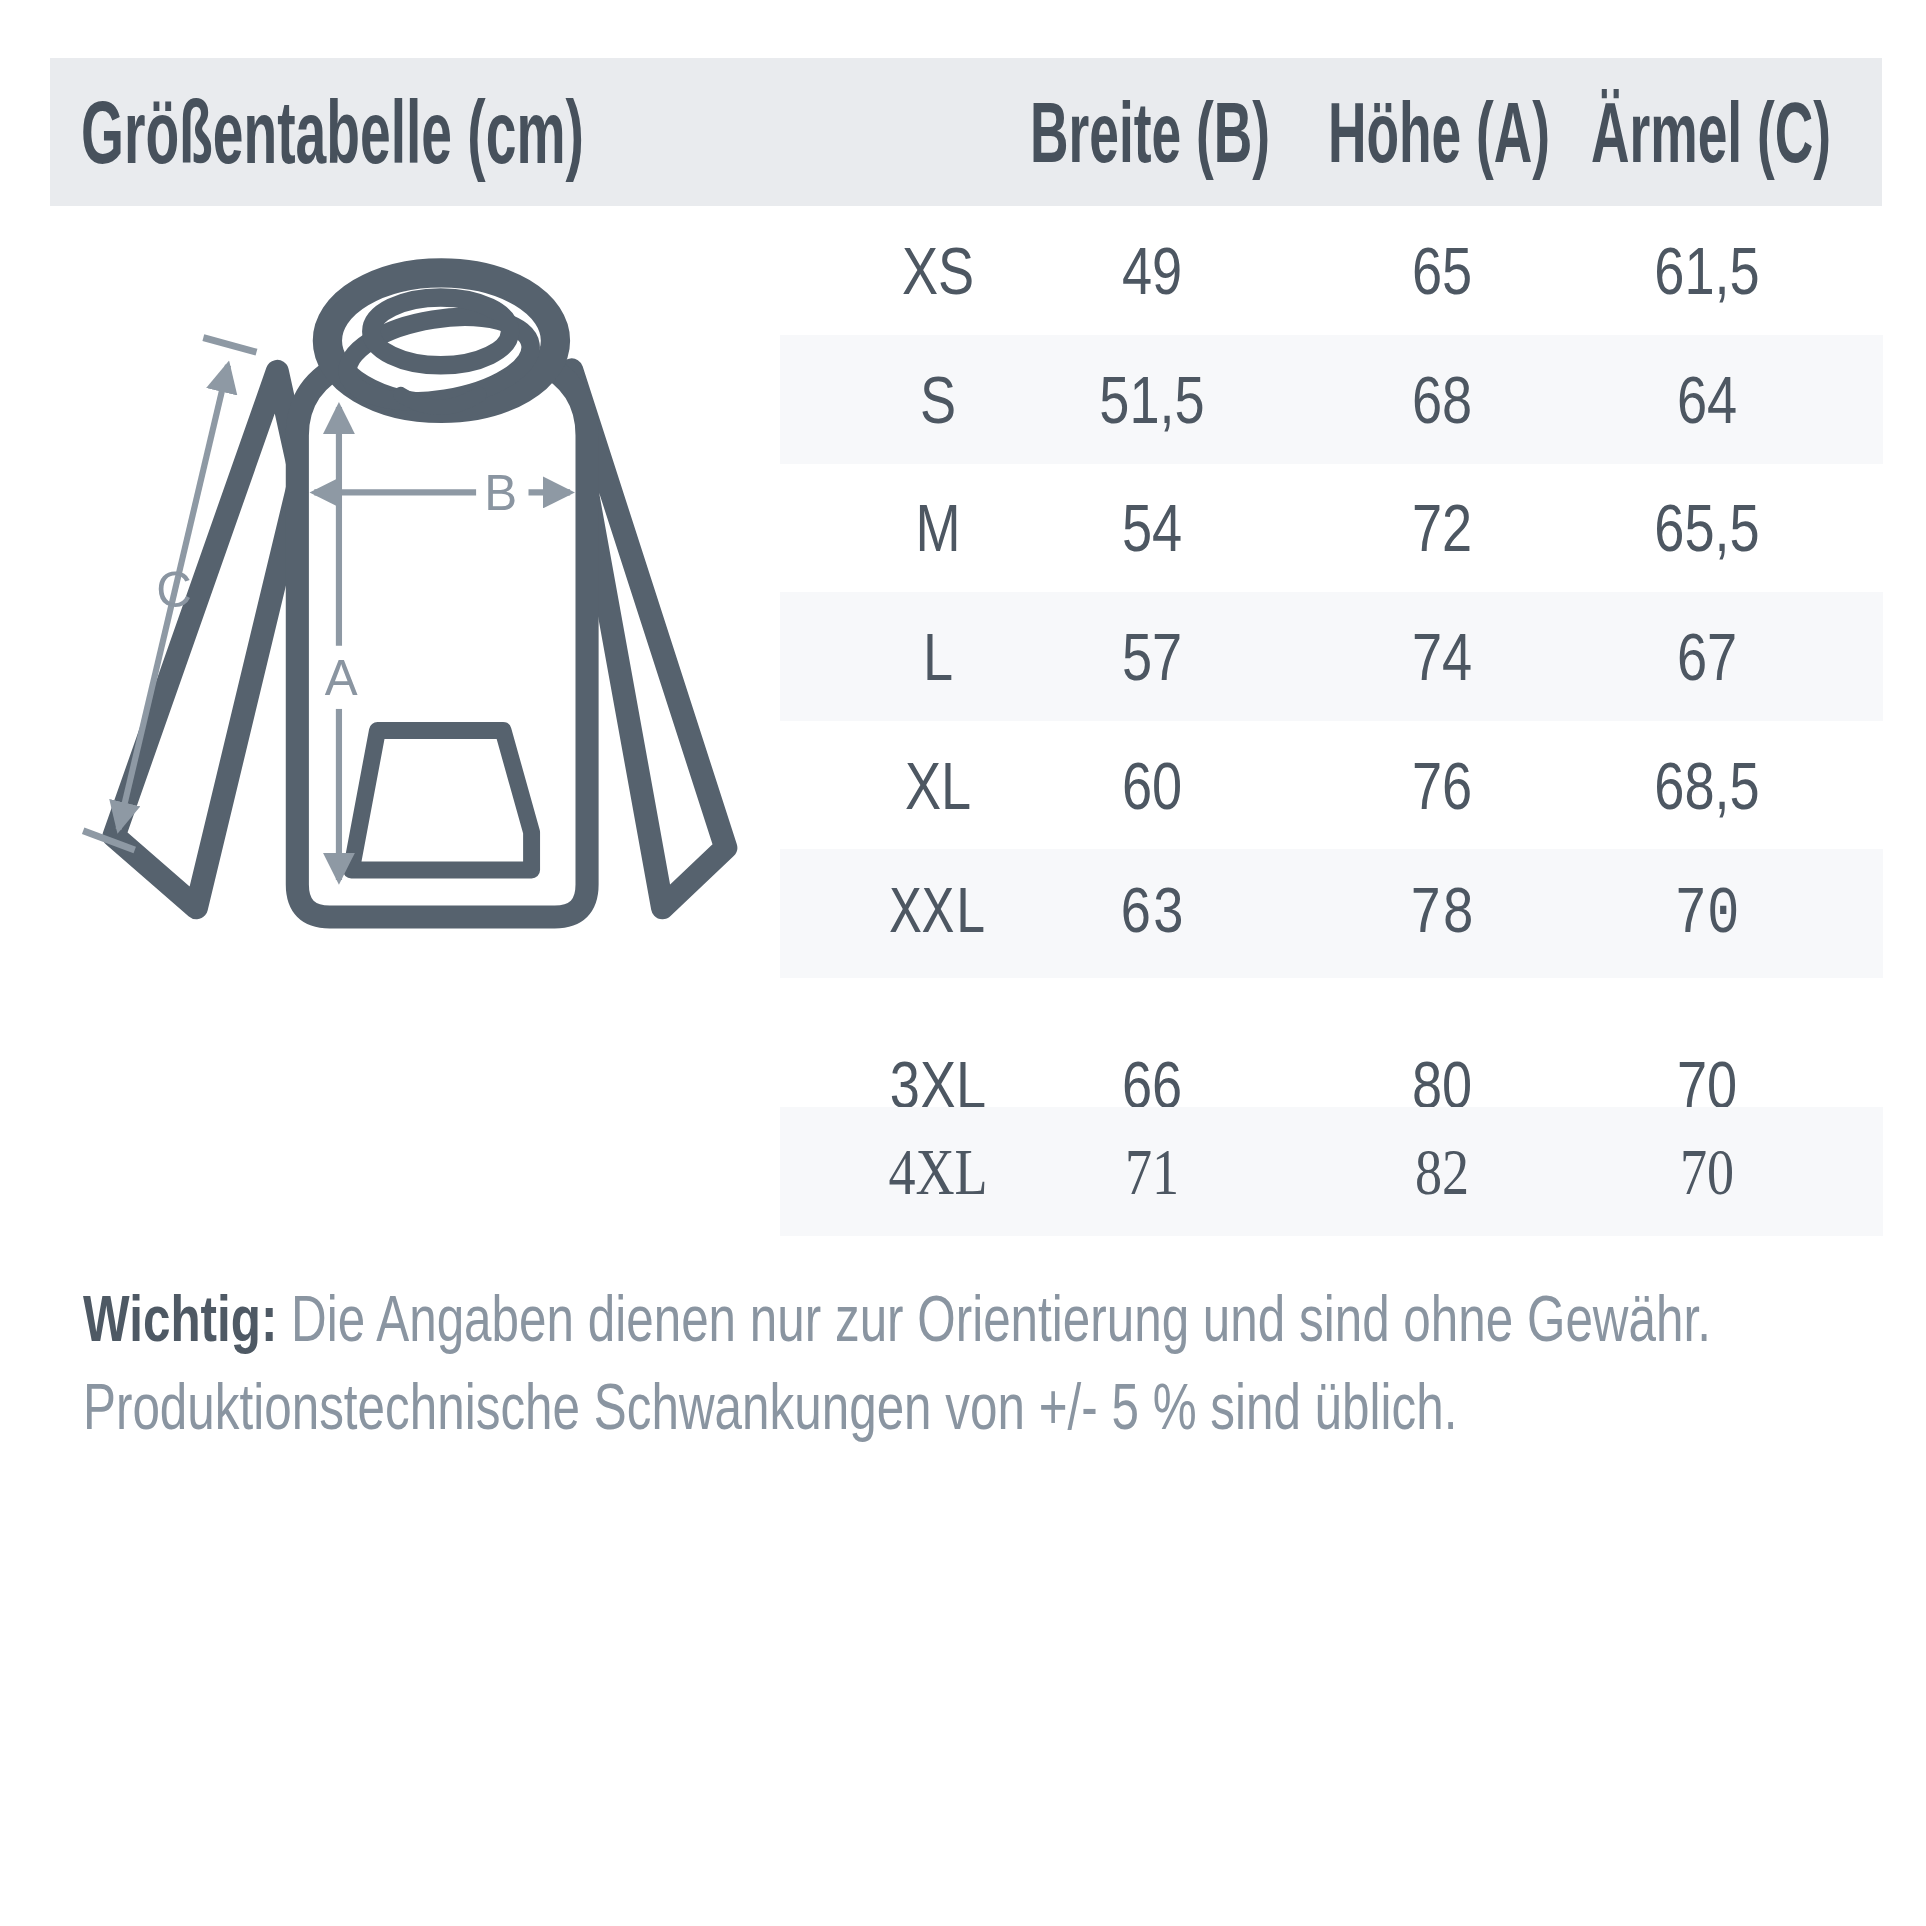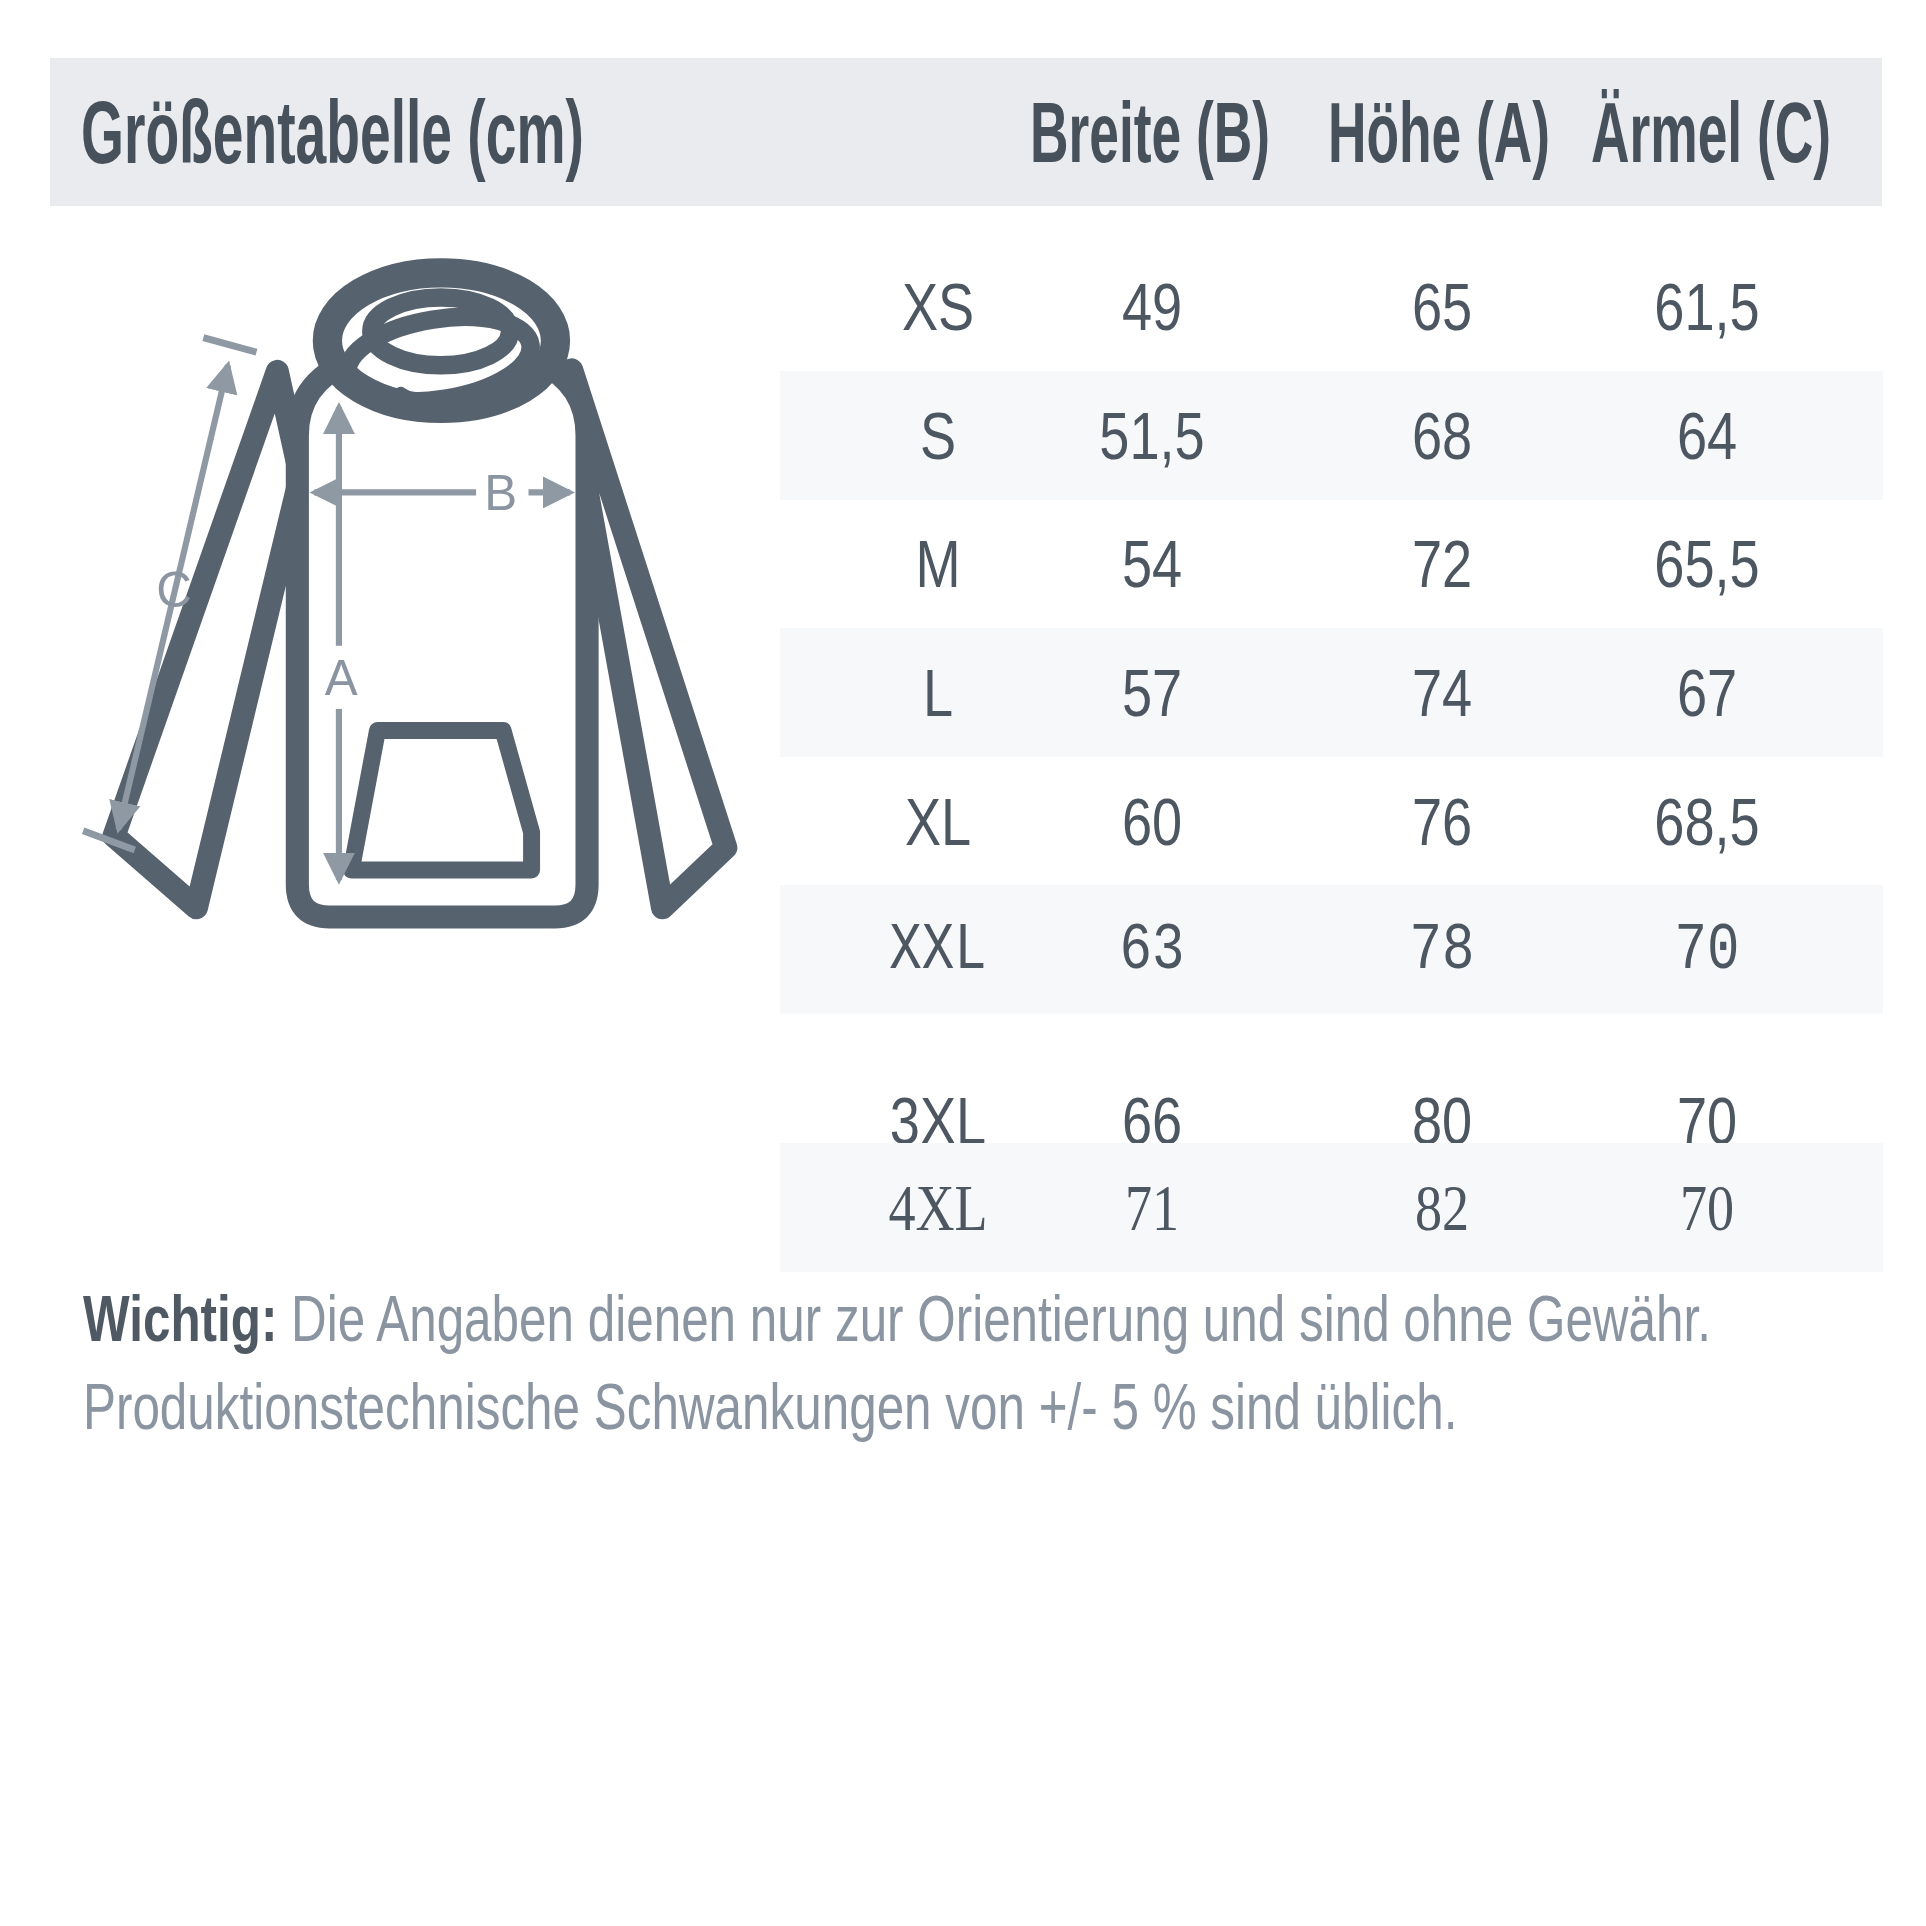--- a/index.html
+++ b/index.html
@@ -19,21 +19,21 @@
   }
   .col-head{
     position:absolute;top:50%;
     transform:translate(-50%,-50%) scaleX(0.62);
     font-size:86px;font-weight:bold;color:#47515c;white-space:nowrap;
   }
   .col-head.c1{left:1100px;}
   .col-head.c2{left:1389px;}
   .col-head.c3{left:1661px;}
   
-  .rows{position:absolute;left:50px;top:206px;width:1832px;height:1029px;margin-top:36px;}
+  .rows{position:absolute;left:50px;top:206px;width:1832px;height:1029px;}
   .row{position:absolute;left:0;width:1832px;height:129px;}
   .row .stripe{
     position:absolute;left:730px;top:0;width:1103px;height:129px;background:transparent;
   }
   .row.alt .stripe{background:#f7f8fa;}
   .cell{
     position:absolute;top:50%;
     transform:translate(-50%,-50%) scaleX(0.82);
     font-size:66px;font-weight:400;color:#4d5762;white-space:nowrap;
   }

